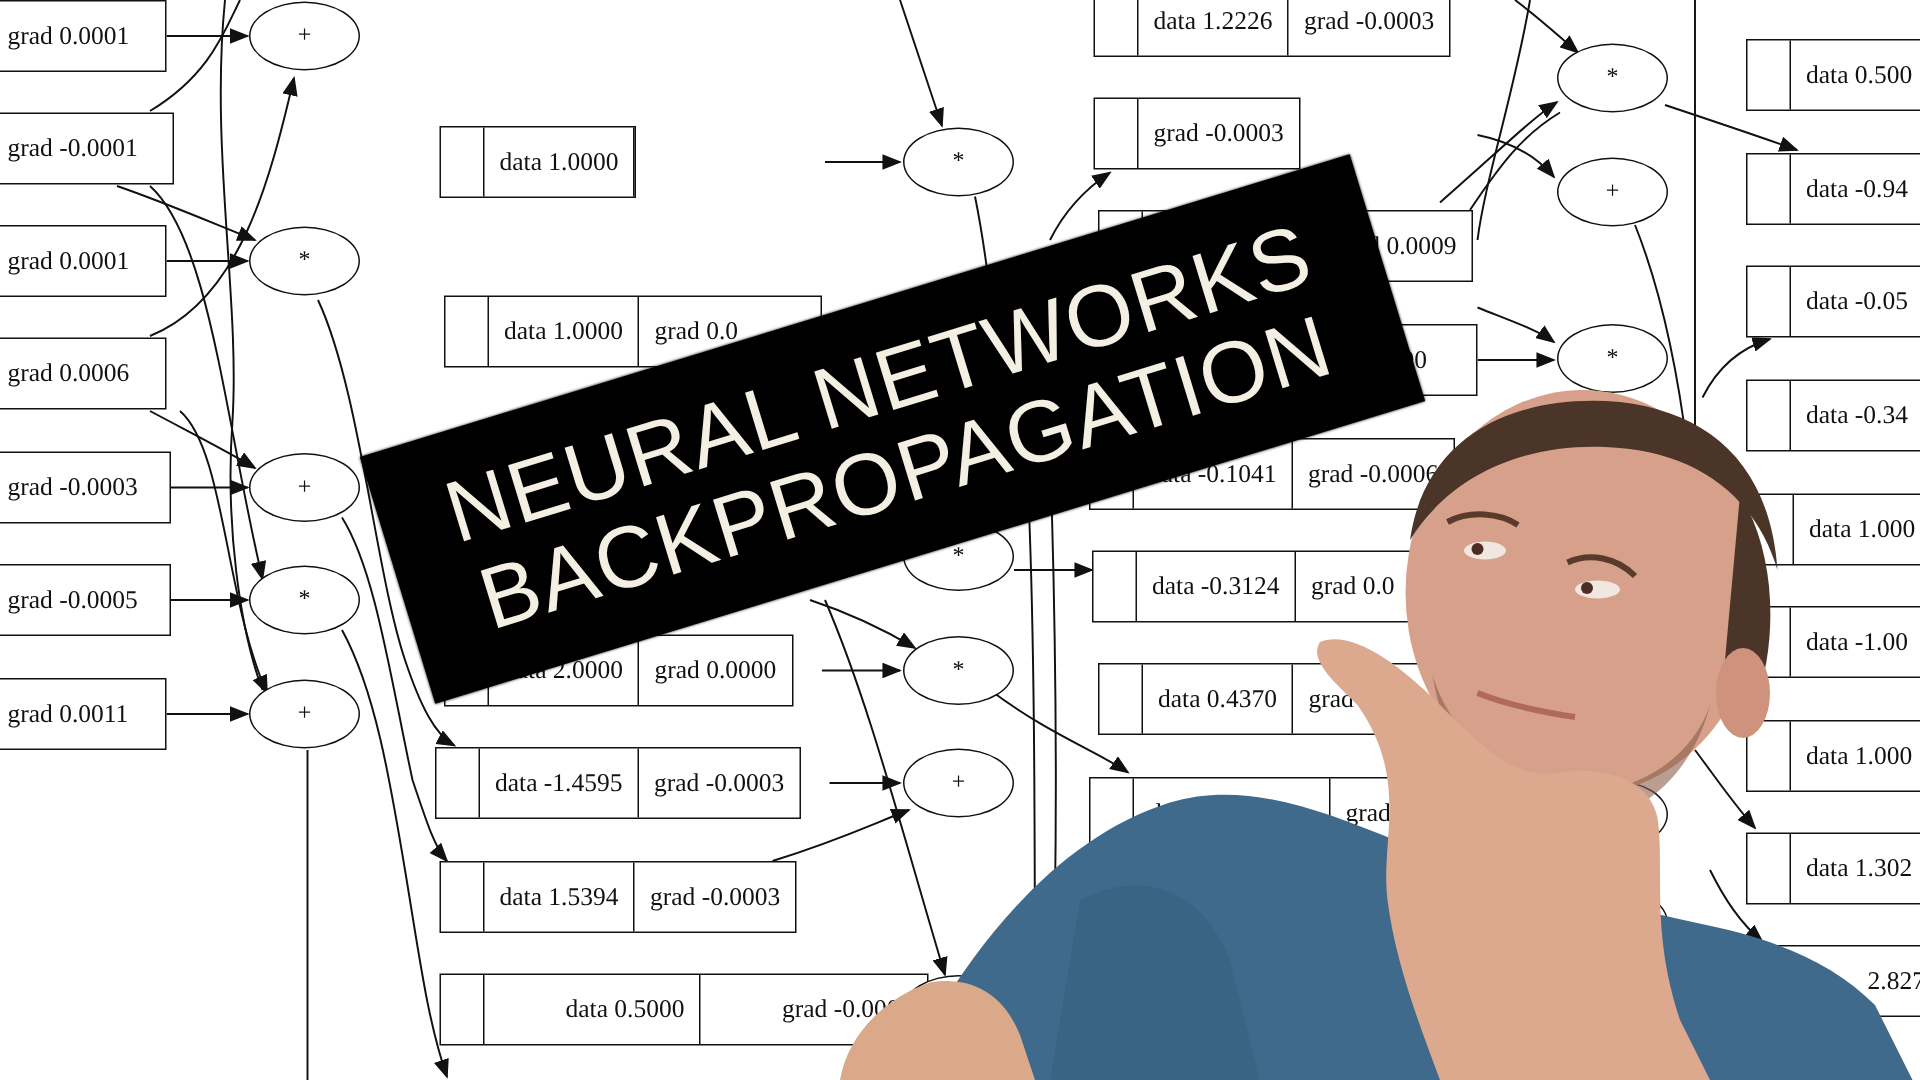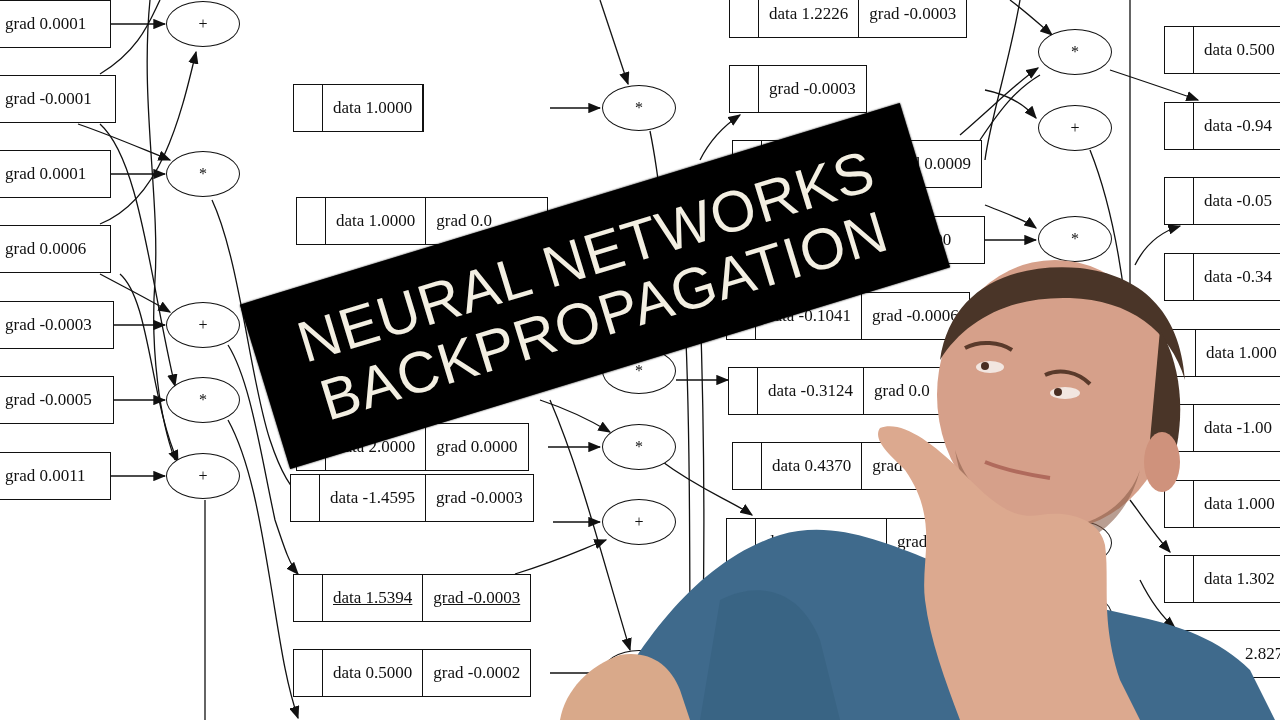--- a/index.html
+++ b/index.html
@@ -113,31 +113,31 @@
   <div class="node" style="left:296px;top:197px;width:252px;">
     <div class="lbl"></div>
     <div class="data">data 1.0000</div>
     <div class="grad">grad 0.0</div>
   </div>
   <div class="node" style="left:296px;top:423px;">
     <div class="lbl"></div>
     <div class="data">data 2.0000</div>
     <div class="grad">grad 0.0000</div>
   </div>
-  <div class="node" style="left:290px;top:474px;">
+  <div class="node" style="left:290px;top:498px;">
     <div class="lbl"></div>
     <div class="data">data -1.4595</div>
     <div class="grad">grad -0.0003</div>
   </div>
-  <div class="node" style="left:293px;top:574px;text-decoration:underline;">
+  <div class="node" style="left:293px;top:574px;">
     <div class="lbl"></div>
     <div class="data">data 1.5394</div>
     <div class="grad">grad -0.0003</div>
   </div>
-  <div class="node" style="left:293px;top:649px;">
+  <div class="node" style="left:293px;top:649px;gap:44px;">
     <div class="lbl"></div>
     <div class="data">data 0.5000</div>
     <div class="grad">grad -0.0002</div>
   </div>
 
   <div class="op" style="left:602px;top:85px;">*</div>
   <div class="op" style="left:602px;top:348px;">*</div>
   <div class="op" style="left:602px;top:424px;">*</div>
   <div class="op" style="left:602px;top:499px;">+</div>
   <div class="op" style="left:602px;top:650px;">+</div>

